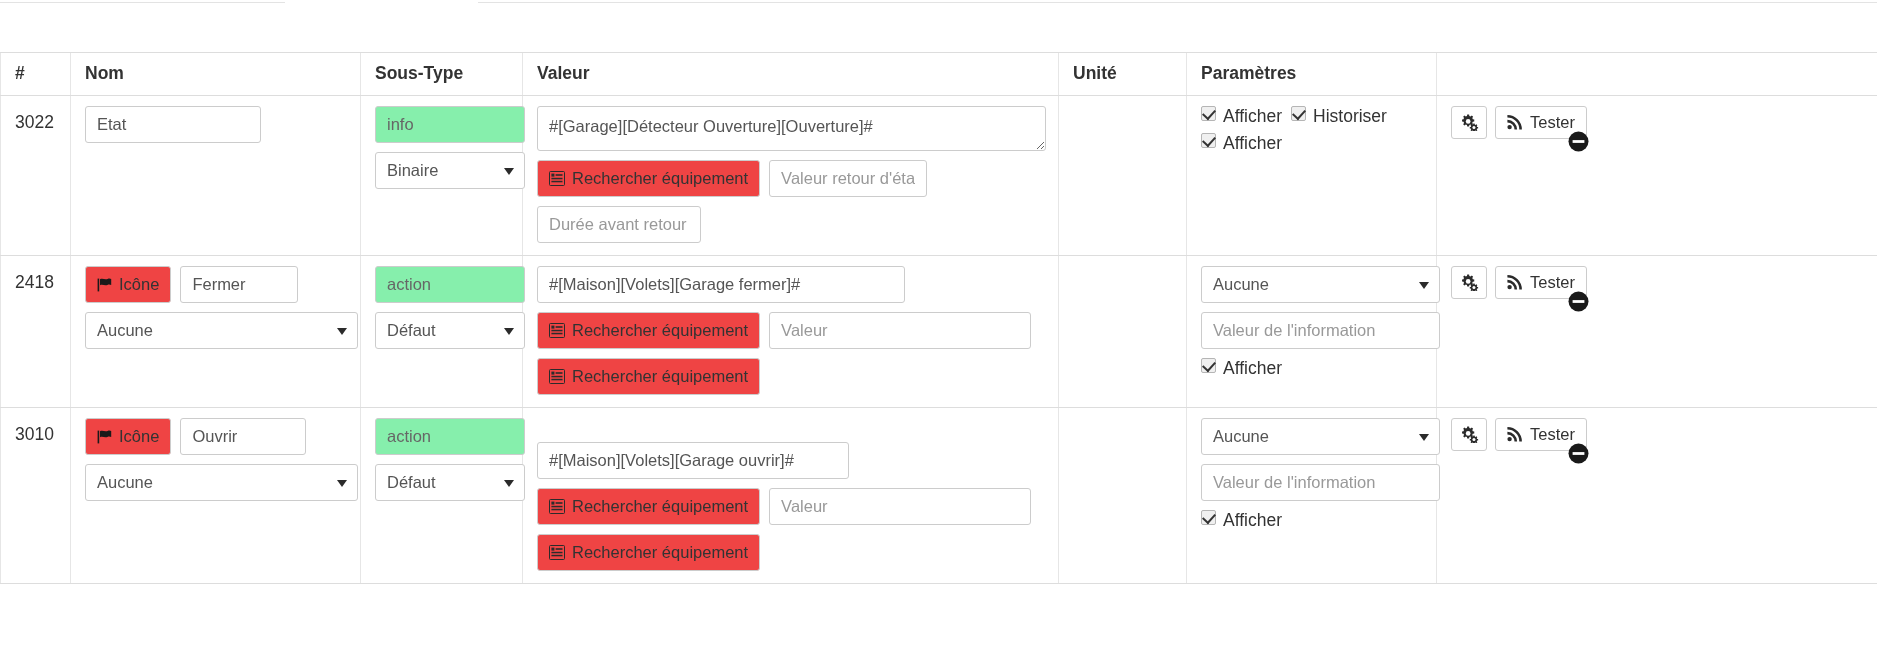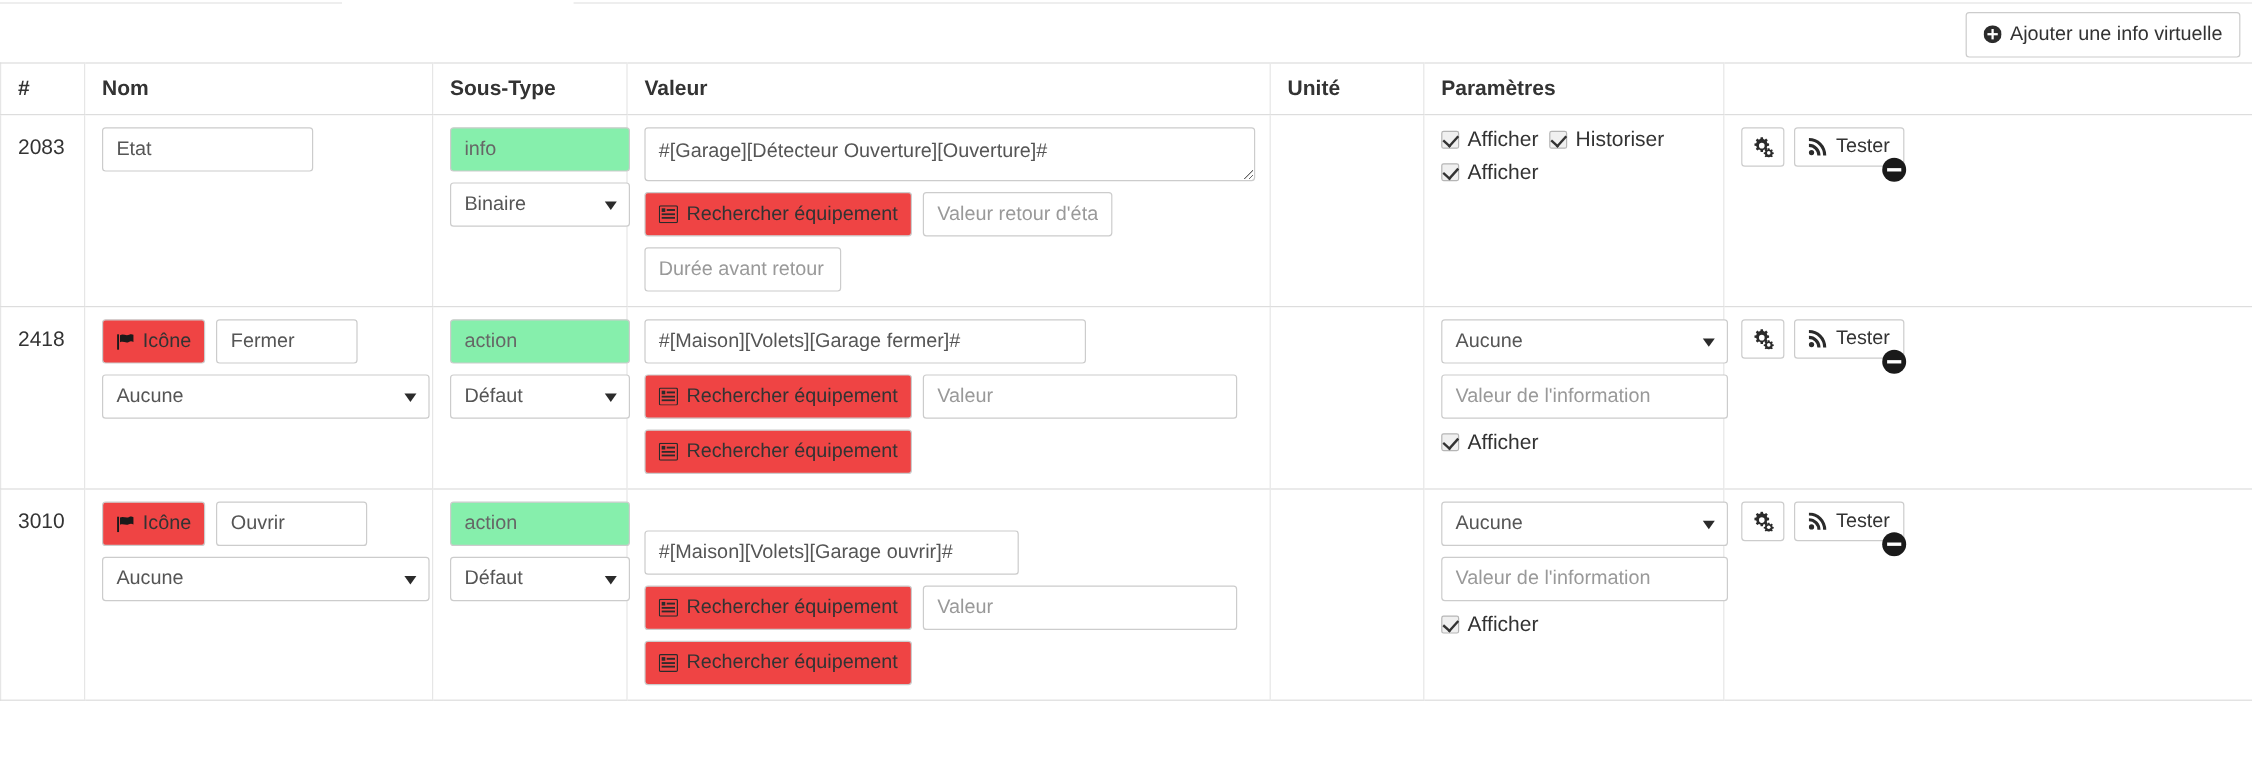--- a/index.html
+++ b/index.html
@@ -119,21 +119,21 @@
     border:1px solid #b5b5b5; border-radius:2px;
     background:#f0f0f0; position:relative; vertical-align:-2px;
     cursor:pointer;
   }
   .cbx.on::after {
     content:""; position:absolute; left:3px; top:0px;
     width:6px; height:10px; border:solid #333; border-width:0 2px 2px 0;
     transform:rotate(42deg);
   }
   .cb-grp { display:flex; flex-wrap:wrap; align-items:center; gap:6px 9px; }
-  .cb-item { display:inline-flex; align-items:center; gap:7px; font-size:17.5px; color:#333333; }
+  .cb-item { display:inline-flex; gap:7px; font-size:17.5px; color:#333333; }
   .cb-item .lbl { cursor:pointer; }
 
   
   .act-wrap { display:flex; align-items:flex-start; gap:8px; }
   .btn-icon {
     display:inline-flex; align-items:center; justify-content:center;
     width:36px; height:33px;
     background:#ffffff; border:1px solid #cccccc; border-radius:3px; cursor:pointer;
   }
   .btn-test {
@@ -151,30 +151,20 @@
 </style>
 </head>
 <body>
 
 <div class="page">
 
   <div class="top-hairline-l"></div>
   <div class="top-hairline-r"></div>
 
   <div class="toolbar">
-    <div class="btn-default">
-      <span class="ico-plus">
-        <svg width="15" height="15" viewBox="0 0 16 16">
-            <circle cx="8" cy="8" r="8" fill="#2b2b2b"></circle>
-            <rect x="7" y="3.4" width="2" height="9.2" fill="#fff"></rect>
-            <rect x="3.4" y="7" width="9.2" height="2" fill="#fff"></rect>
-          </svg>
-      </span>
-      <span>Ajouter une info virtuelle</span>
-    </div>
   </div>
 
   <table class="eqlogic">
     <colgroup>
       <col class="w-id">
         <col class="w-nom">
         <col class="w-st">
         <col class="w-val">
       <col class="w-unit">
         <col class="w-par">
@@ -186,21 +176,21 @@
         <th>Nom</th>
         <th>Sous-Type</th>
         <th>Valeur</th>
         <th>Unité</th>
         <th>Paramètres</th>
         <th></th>
       </tr>
     </thead>
     <tbody id="tbody">
         <tr>
-          <td class="c-id"><span>2083</span></td>
+          <td class="c-id"><span>3022</span></td>
           <td>
             <div class="row-line">
               <input class="fc" type="text" placeholder="Nom" value="Etat" style="width: 176px;">
             </div>
           </td>
           <td>
             <div class="row-line">
               <input class="fc disabled" type="text" readonly="" value="info" style="width: 150px;">
             </div>
             <div class="row-line">

